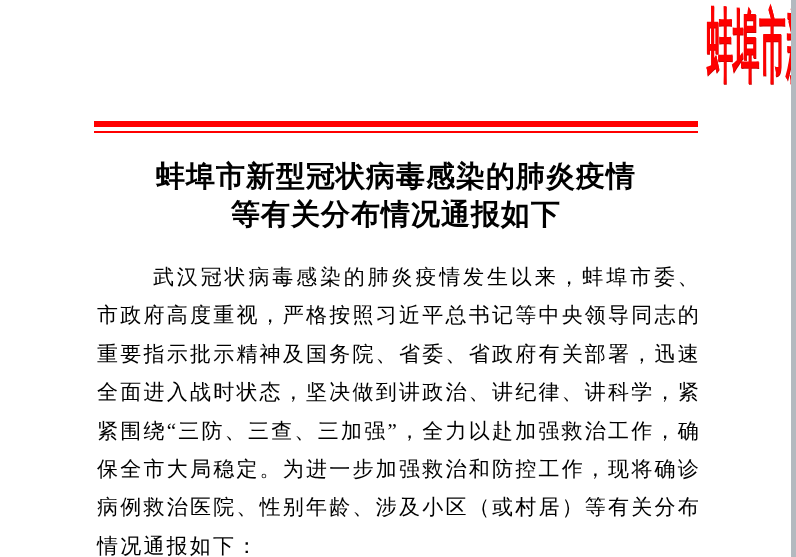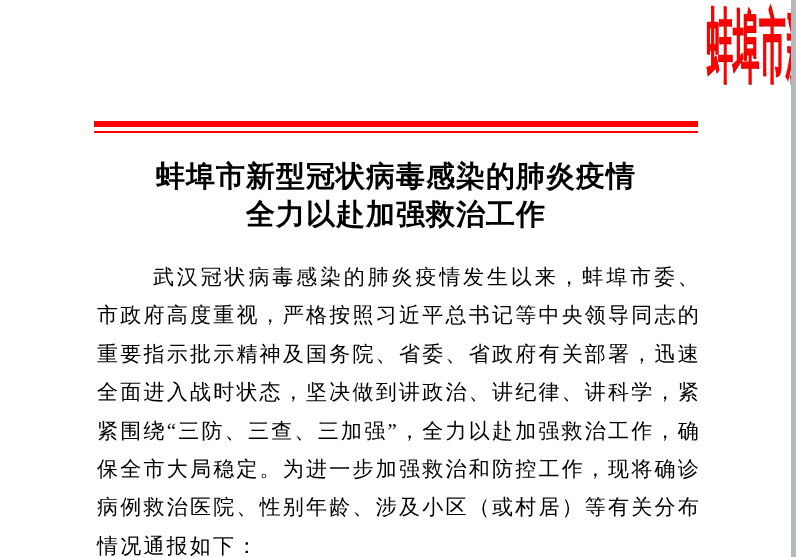--- a/index.html
+++ b/index.html
@@ -103,20 +103,20 @@
 
   <div class="banner-wrap">
     <span class="banner-text">蚌埠市新型冠状病毒感染的肺炎疫情防控应急指挥部</span>
   </div>
 
   <div class="rule-thick"></div>
   <div class="rule-thin"></div>
 
   <div class="doc-title">
     <div>蚌埠市新型冠状病毒感染的肺炎疫情</div>
-    <div>全力以赴加强救治工作</div>
+    <div>等有关分布情况通报如下</div>
   </div>
 
   <div class="doc-body">武汉冠状病毒感染的肺炎疫情发生以来，蚌埠市委、市政府高度重视，严格按照习近平总书记等中央领导同志的重要指示批示精神及国务院、省委、省政府有关部署，迅速全面进入战时状态，坚决做到讲政治、讲纪律、讲科学，紧紧围绕“三防、三查、三加强”，全力以赴加强救治工作，确保全市大局稳定。为进一步加强救治和防控工作，现将确诊病例救治医院、性别年龄、涉及小区（或村居）等有关分布情况通报如下：</div>
 
   <div class="page-edge"></div>
 
 </div>
 
 </body></html>

